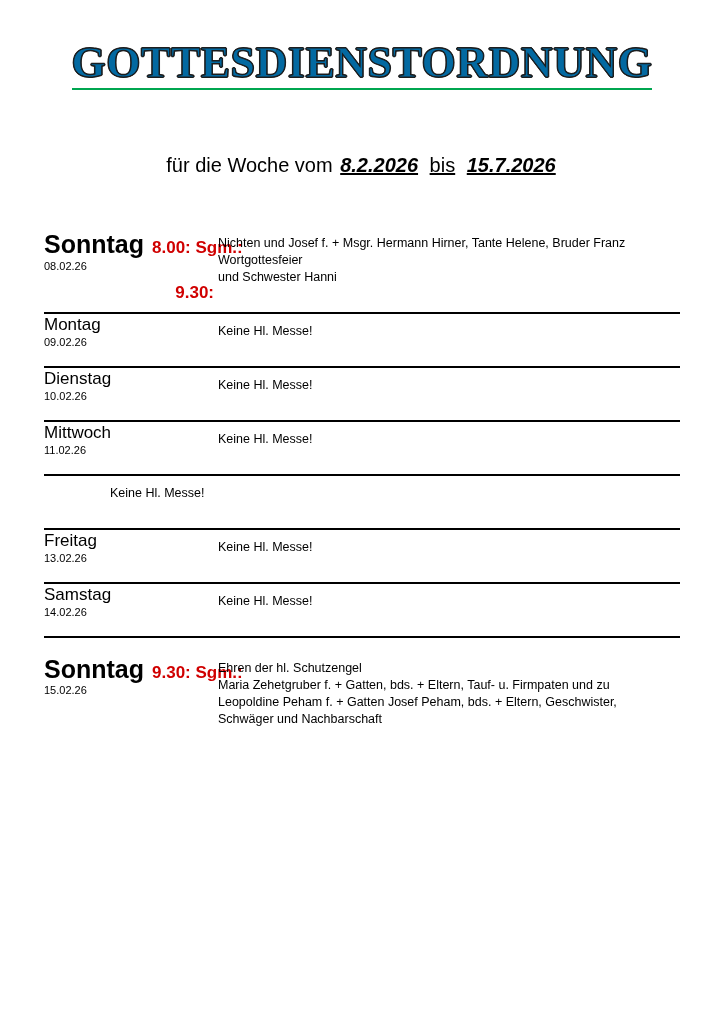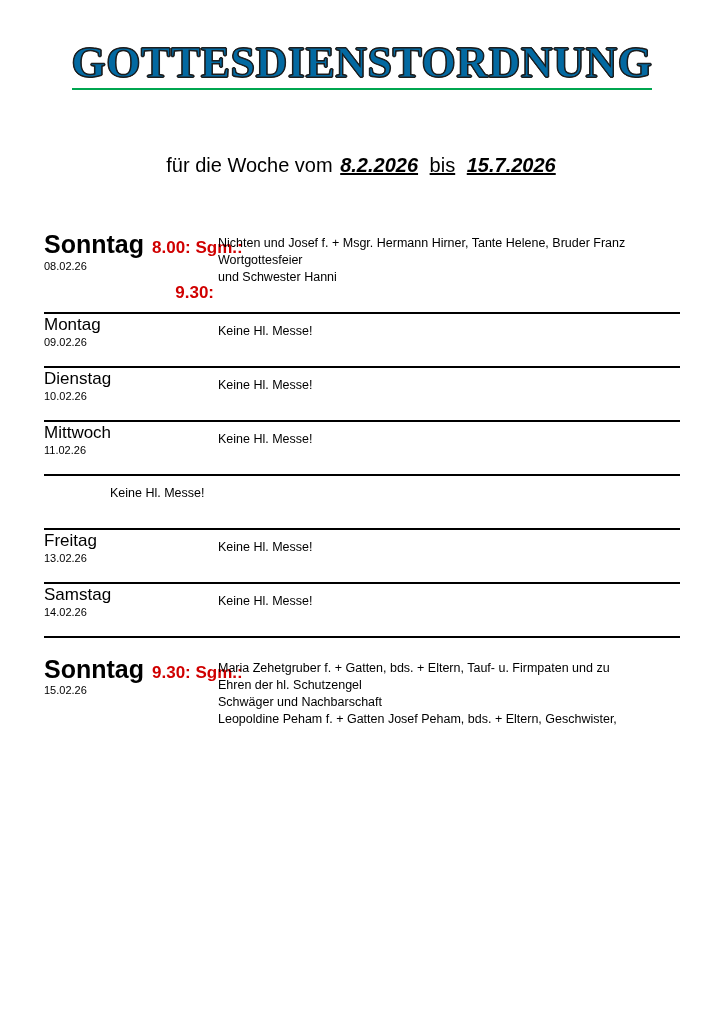--- a/index.html
+++ b/index.html
@@ -232,21 +232,21 @@
 
     <div class="day-row" style="border-bottom:none;">
       <div class="day-col">
         <div class="day-name highlight">Sonntag</div>
         <div class="day-date">15.02.26</div>
       </div>
       <div class="times-col">
         <div class="time-line">9.30: Sgm.:</div>
       </div>
       <div class="entries-col">
+        <div class="entry-line">Ehren der hl. Schutzengel</div>
         <div class="entry-line">Maria Zehetgruber f. + Gatten, bds. + Eltern, Tauf- u. Firmpaten und zu</div>
-        <div class="entry-line">Ehren der hl. Schutzengel</div>
+        <div class="entry-line">Leopoldine Peham f. + Gatten Josef Peham, bds. + Eltern, Geschwister,</div>
         <div class="entry-line">Schwäger und Nachbarschaft</div>
-        <div class="entry-line">Leopoldine Peham f. + Gatten Josef Peham, bds. + Eltern, Geschwister,</div>
       </div>
     </div>
 
   </div>
 </div>
 
 </body></html>

